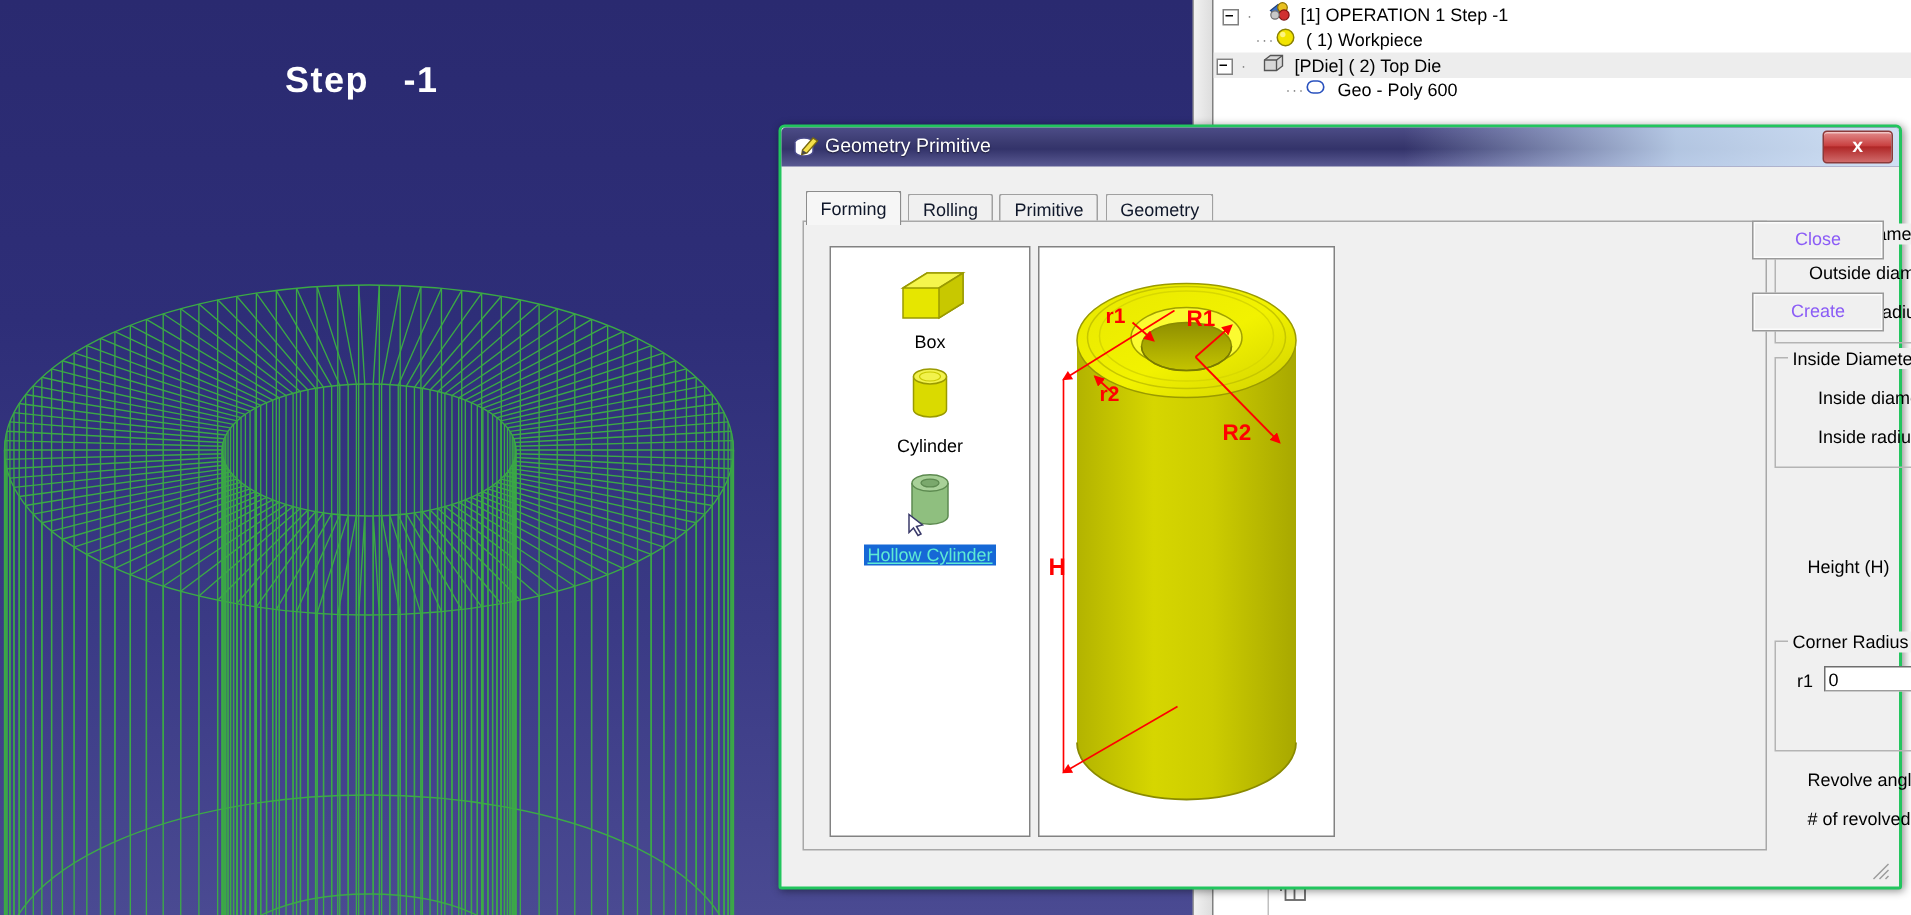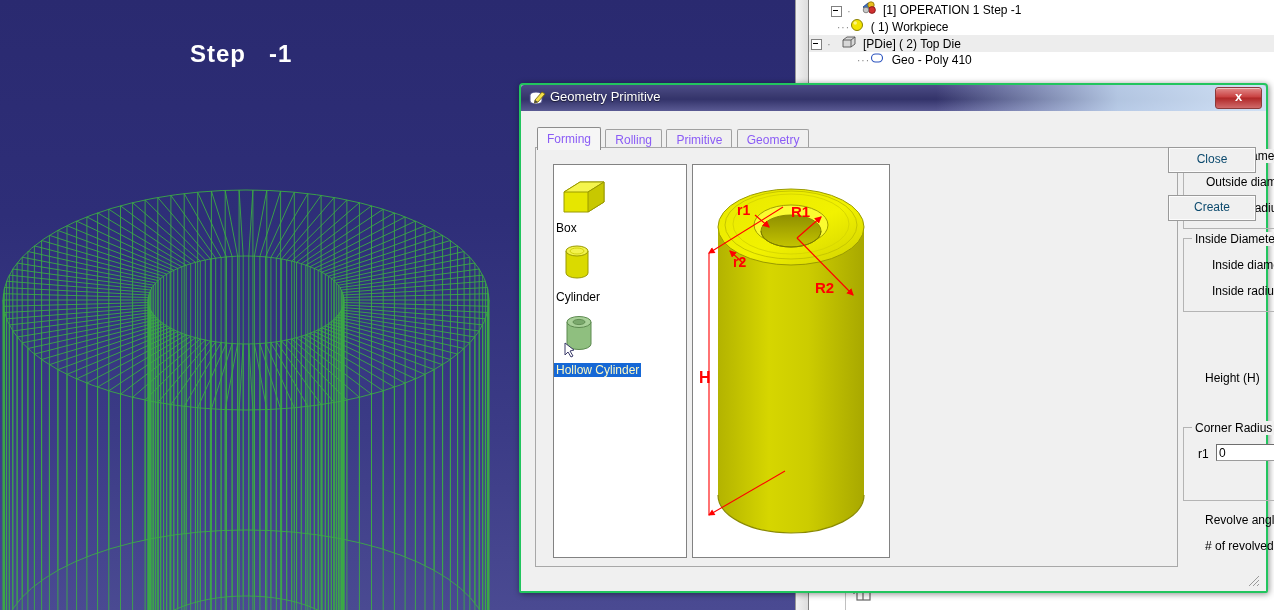--- a/index.html
+++ b/index.html
@@ -46,50 +46,50 @@
     text-shadow:0 1px 1px rgba(0,0,0,.6);}
   #btn-close{position:absolute;right:4px;top:2px;width:45px;height:20px;
     border:1px solid #8b3a3a;border-radius:3px;
     background:linear-gradient(180deg,#e28b8b 0%,#c94141 45%,#b02727 50%,#d06a6a 100%);
     color:#fff;font-size:13px;font-weight:bold;text-align:center;line-height:18px;
     box-shadow:inset 0 1px 0 rgba(255,255,255,.5);cursor:pointer;}
   #dlg-body{position:absolute;left:2px;top:28px;right:2px;bottom:14px;background:#f0f0f0;}
   
   #tabs{position:absolute;left:14px;top:14px;height:21px;}
   .tab{display:inline-block;height:20px;line-height:20px;padding:0 9px;
-    font-size:12px;color:#8b5cf6;border:1px solid #a0a0a0;border-bottom:none;
+    font-size:12px;color:#0f172a;border:1px solid #a0a0a0;border-bottom:none;
     background:#f0f0f0;margin-right:1px;vertical-align:bottom;cursor:pointer;
     border-radius:2px 2px 0 0;}
   .tab.active{background:#f6f6f6;height:22px;line-height:22px;
     border-color:#8c8c8c;position:relative;z-index:3;}
   #tabpanel{position:absolute;left:12px;top:34px;width:641px;bottom:10px;
     border:1px solid #a8a8a8;background:#f0f0f0;}
   
   #prim-list{position:absolute;left:17px;top:16px;width:132px;height:392px;
     background:#fff;border:1px solid #828282;overflow:hidden;}
-  .prim-item{padding-top:6px;position:relative;}
+  .prim-item{text-align:center;padding-top:6px;position:relative;}
   .prim-label{display:inline-block;font-size:12px;color:#000;padding:0 2px;line-height:14px;}
-  .prim-label.sel{background:#1668d6;color:#fef9c3;}
+  .prim-label.sel{background:#1668d6;color:#5eead4;text-decoration:underline;}
   
   #preview{position:absolute;left:156px;top:16px;width:196px;height:392px;
     background:#fff;border:1px solid #828282;overflow:hidden;}
   
   #formarea{position:absolute;left:660px;top:34px;width:282px;bottom:10px;}
   .grp{position:absolute;border:1px solid #b4b4b4;}
   .grp-title{position:absolute;top:-7px;left:8px;background:#f0f0f0;
     padding:0 3px;font-size:12px;color:#000;}
   .fld-label{position:absolute;font-size:12px;color:#000;white-space:nowrap;}
   .fld-input{position:absolute;height:17px;border:1px solid #9c9c9c;
     border-top-color:#6e6e6e;border-left-color:#6e6e6e;background:#fff;
     font-family:"Liberation Sans",sans-serif;font-size:12px;color:#000;
     padding:0 2px;box-sizing:border-box;}
   
   #sidebtns{position:absolute;right:10px;top:34px;width:86px;}
   .sbtn{width:86px;height:24px;line-height:22px;text-align:center;font-size:12px;
-    border:1px solid #9a9a9a;background:#f0f0f0;color:#0c4a6e;cursor:pointer;
+    border:1px solid #9a9a9a;background:#f0f0f0;color:#8b5cf6;cursor:pointer;
     box-shadow:inset 0 0 0 1px #fcfcfc;}
   #dlg-status{position:absolute;left:2px;right:2px;bottom:2px;height:12px;
     background:#f0f0f0;}
   #grip{position:absolute;right:4px;bottom:2px;width:12px;height:12px;}
   
   #peek{position:absolute;left:808px;top:589px;width:466px;height:21px;
     background:#ffffff;border-left:1px solid #808080;overflow:hidden;}
 </style>
 </head>
 <body>
@@ -450,21 +450,21 @@
       <ellipse cx="246" cy="640" rx="98" ry="44"></ellipse>
     </g>
   </svg>
   <div id="step-label">Step   -1</div>
   <div id="vp-scroll-right"></div>
 </div>
 
 <div id="tree-panel">
   <div style="position:relative;padding-top:1px;">
 
-    <div class="tree-row" style="padding-left:22px;">
+    <div class="tree-row" style="padding-left:6px;">
       <span class="t-box"></span>
       <span class="t-dots">·</span>
       <span class="t-ico">
         <svg width="16" height="15" viewBox="0 0 16 15">
           <polygon points="2,6 7,2 12,6 7,10" fill="#3a6fc4" stroke="#1e3f7a" stroke-width="0.8"></polygon>
           <circle cx="10" cy="4" r="3.2" fill="#e8c020" stroke="#8a6f00" stroke-width="0.8"></circle>
           <circle cx="11" cy="9" r="3.4" fill="#d03030" stroke="#7a1010" stroke-width="0.8"></circle>
           <circle cx="5" cy="9" r="2.8" fill="#c8c8c8" stroke="#707070" stroke-width="0.8"></circle>
         </svg>
       </span>
@@ -495,21 +495,21 @@
       <span>[PDie] (  2) Top Die</span>
     </div>
 
     <div class="tree-row" style="padding-left:48px;">
       <span class="t-dots">···</span>
       <span class="t-ico">
         <svg width="15" height="12" viewBox="0 0 15 12">
           <rect x="1.5" y="2" width="11" height="8" rx="4" fill="#fff" stroke="#2a52be" stroke-width="1.1"></rect>
         </svg>
       </span>
-      <span>Geo - Poly 410</span>
+      <span>Geo - Poly 600</span>
     </div>
   </div>
 </div>
 
 <div id="peek">
   <div style="position:relative;left:40px;top:-4px;width:30px;height:18px;">
     <svg width="28" height="18" viewBox="0 0 28 18">
       <rect x="8" y="2" width="13" height="13" fill="none" stroke="#666" stroke-width="1.2"></rect>
       <line x1="8" y1="7" x2="21" y2="7" stroke="#666" stroke-width="1.2"></line>
       <line x1="14" y1="2" x2="14" y2="15" stroke="#666" stroke-width="1.2"></line>

